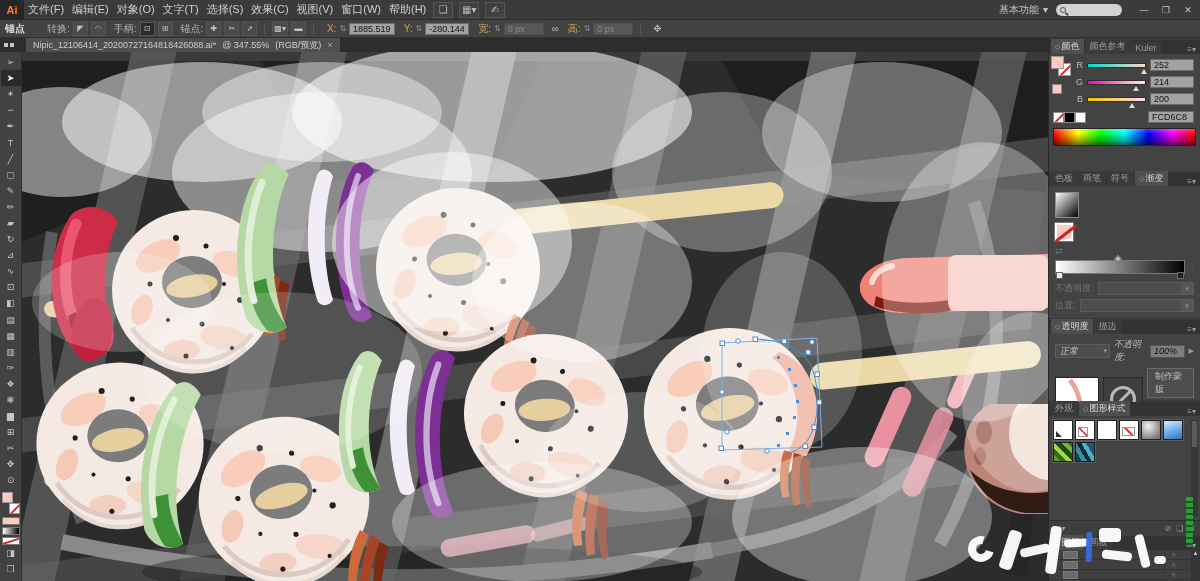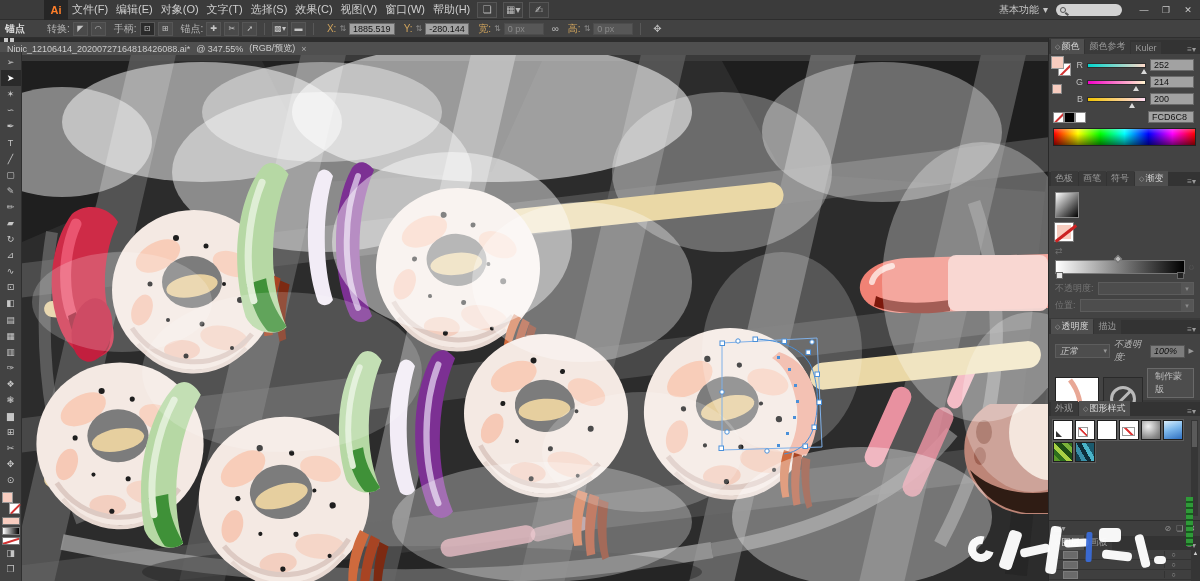--- a/index.html
+++ b/index.html
@@ -4,21 +4,21 @@
 <style>
   * { margin:0; padding:0; box-sizing:border-box; }
   html,body { width:1200px; height:581px; overflow:hidden; background:#2c2c2c;
     font-family:"Liberation Sans","DejaVu Sans",sans-serif; }
   #app { position:relative; width:1200px; height:581px; background:#3c3c3c; }
 
   
   .menubar { position:absolute; top:0; left:0; right:0; height:20px; background:#3b3b3b;
     border-bottom:1px solid #2d2d2d; display:flex; align-items:center; font-size:11px; color:#cfcfcf; z-index:20; }
   .ai-logo { width:24px; height:20px; background:#262626; color:#ff7f2a; font-weight:bold;
-    display:flex; align-items:center; justify-content:center; font-size:11px;margin-left:44px; }
+    display:flex; align-items:center; justify-content:center; font-size:11px; }
   .menu-item { padding:0 4px; height:20px; display:flex; align-items:center; cursor:default; }
   .mb-icon { width:20px; height:16px; margin:0 3px; display:flex; align-items:center; justify-content:center;
     color:#b8b8b8; font-size:10px; border:1px solid #555; background:#404040; }
   .mb-spacer { flex:1; }
   .workspace { display:flex; align-items:center; gap:4px; font-size:10px; color:#c5c5c5; padding:0 8px; }
   .searchbox { width:66px; height:12px; background:#d2d2d2; border-radius:7px; margin-right:10px;
     display:flex; align-items:center; padding-left:4px; }
   .mag { width:6px; height:6px; border:1.5px solid #555; border-radius:50%; position:relative; }
   .mag::after { content:""; position:absolute; width:4px; height:1.5px; background:#555;
     transform:rotate(40deg); left:4px; top:5px; }
@@ -36,21 +36,21 @@
   .clbl { color:#b5b5b5; margin-left:5px;text-align:right; }
   .cnum { color:#cfa35c; margin-left:6px; }
   .stepper { color:#8e8e8e; font-size:8px; }
   .fld { background:#a2a2a2; color:#141414; border:1px solid #6a6a6a; font-size:9px;
     height:12px; line-height:11px; padding:0 3px; min-width:44px; }
   .fld.dis { background:#575757; color:#8a8a8a; border-color:#4c4c4c; min-width:40px; }
   .csep { width:1px; height:12px; background:#585858; margin:0 4px; }
 
   
   .tabstrip { position:absolute; top:38px; left:0; width:1048px; height:14px; background:#2d2d2d;
-    display:flex; align-items:stretch; z-index:15;flex-direction:column; }
+    display:flex; align-items:stretch; z-index:15; }
   .tabdots { width:26px; display:flex; align-items:center; gap:2px; padding-left:4px; }
   .tabdots i { width:4px; height:4px; background:#c9c9c9; display:block; }
   .doctab { background:#4f4f4f; color:#cccccc; font-size:9px; padding:0 7px;
     display:flex; align-items:center; gap:6px; }
   .doctab .close { color:#aaaaaa; }
 
   
   .toolbar { position:absolute; top:52px; left:0; width:22px; bottom:0; background:#424242;
     border-right:1px solid #2f2f2f; display:flex; flex-direction:column; align-items:center;
     padding-top:2px; z-index:15; }

